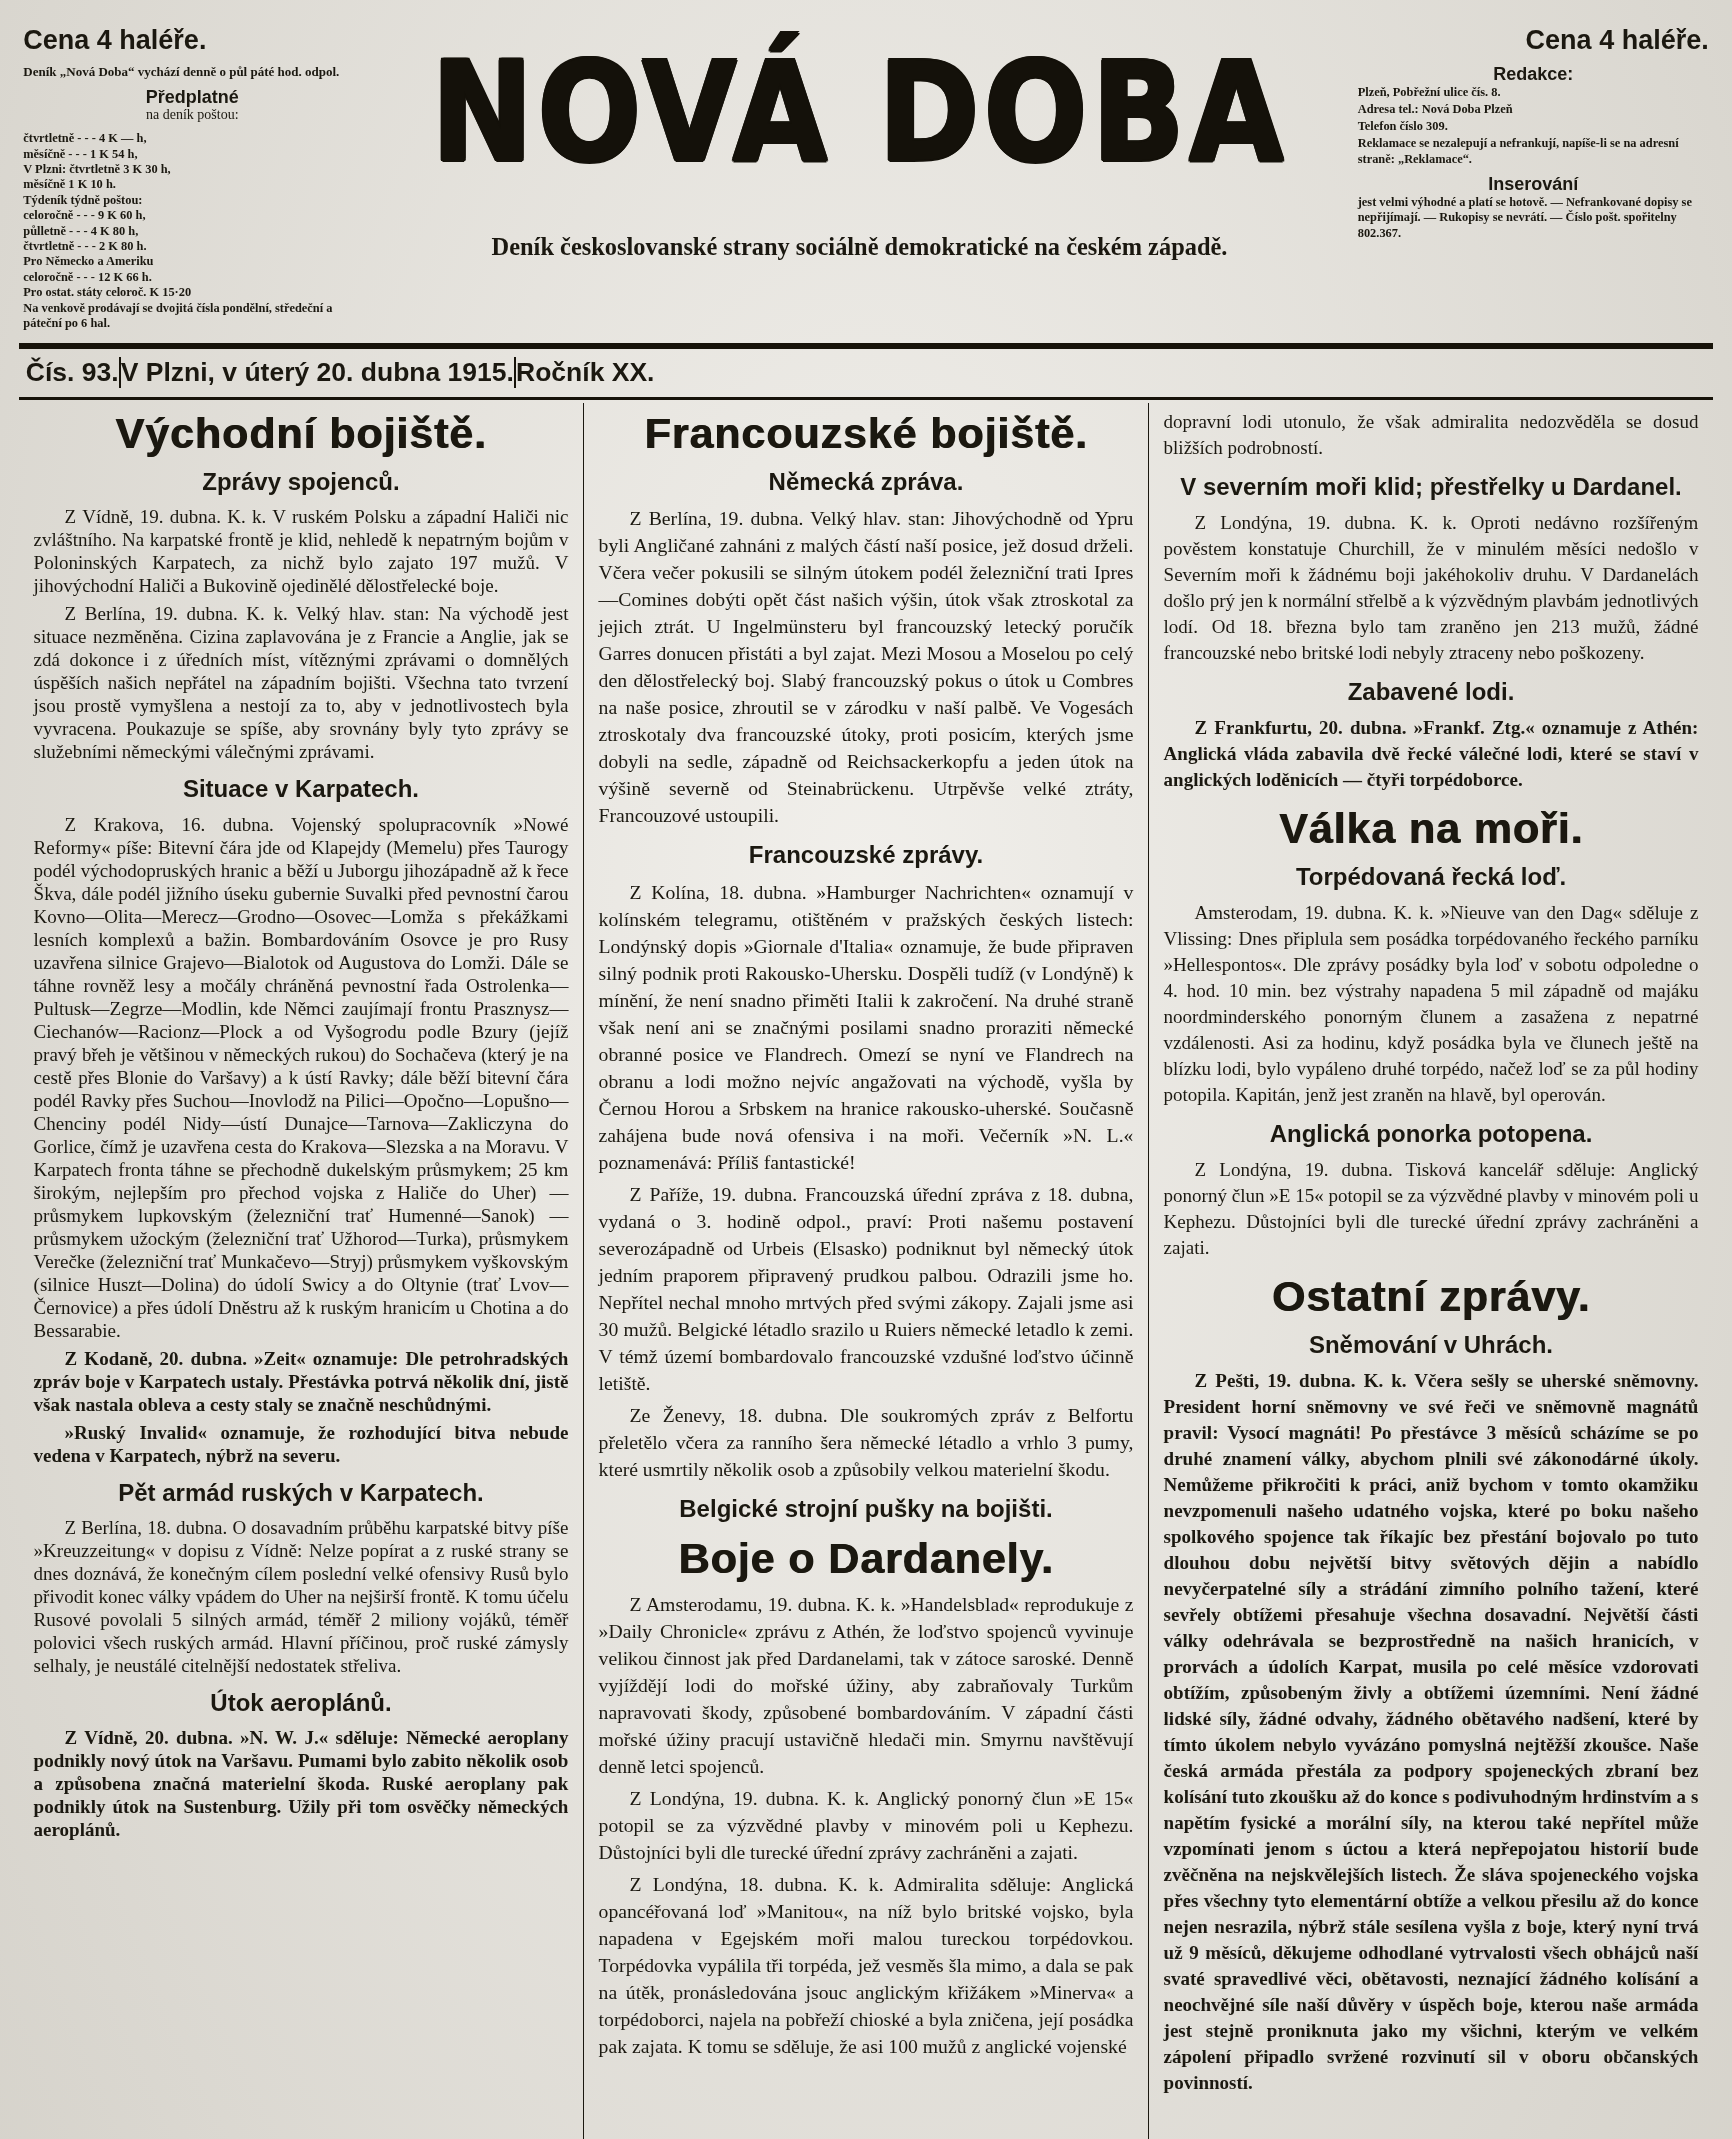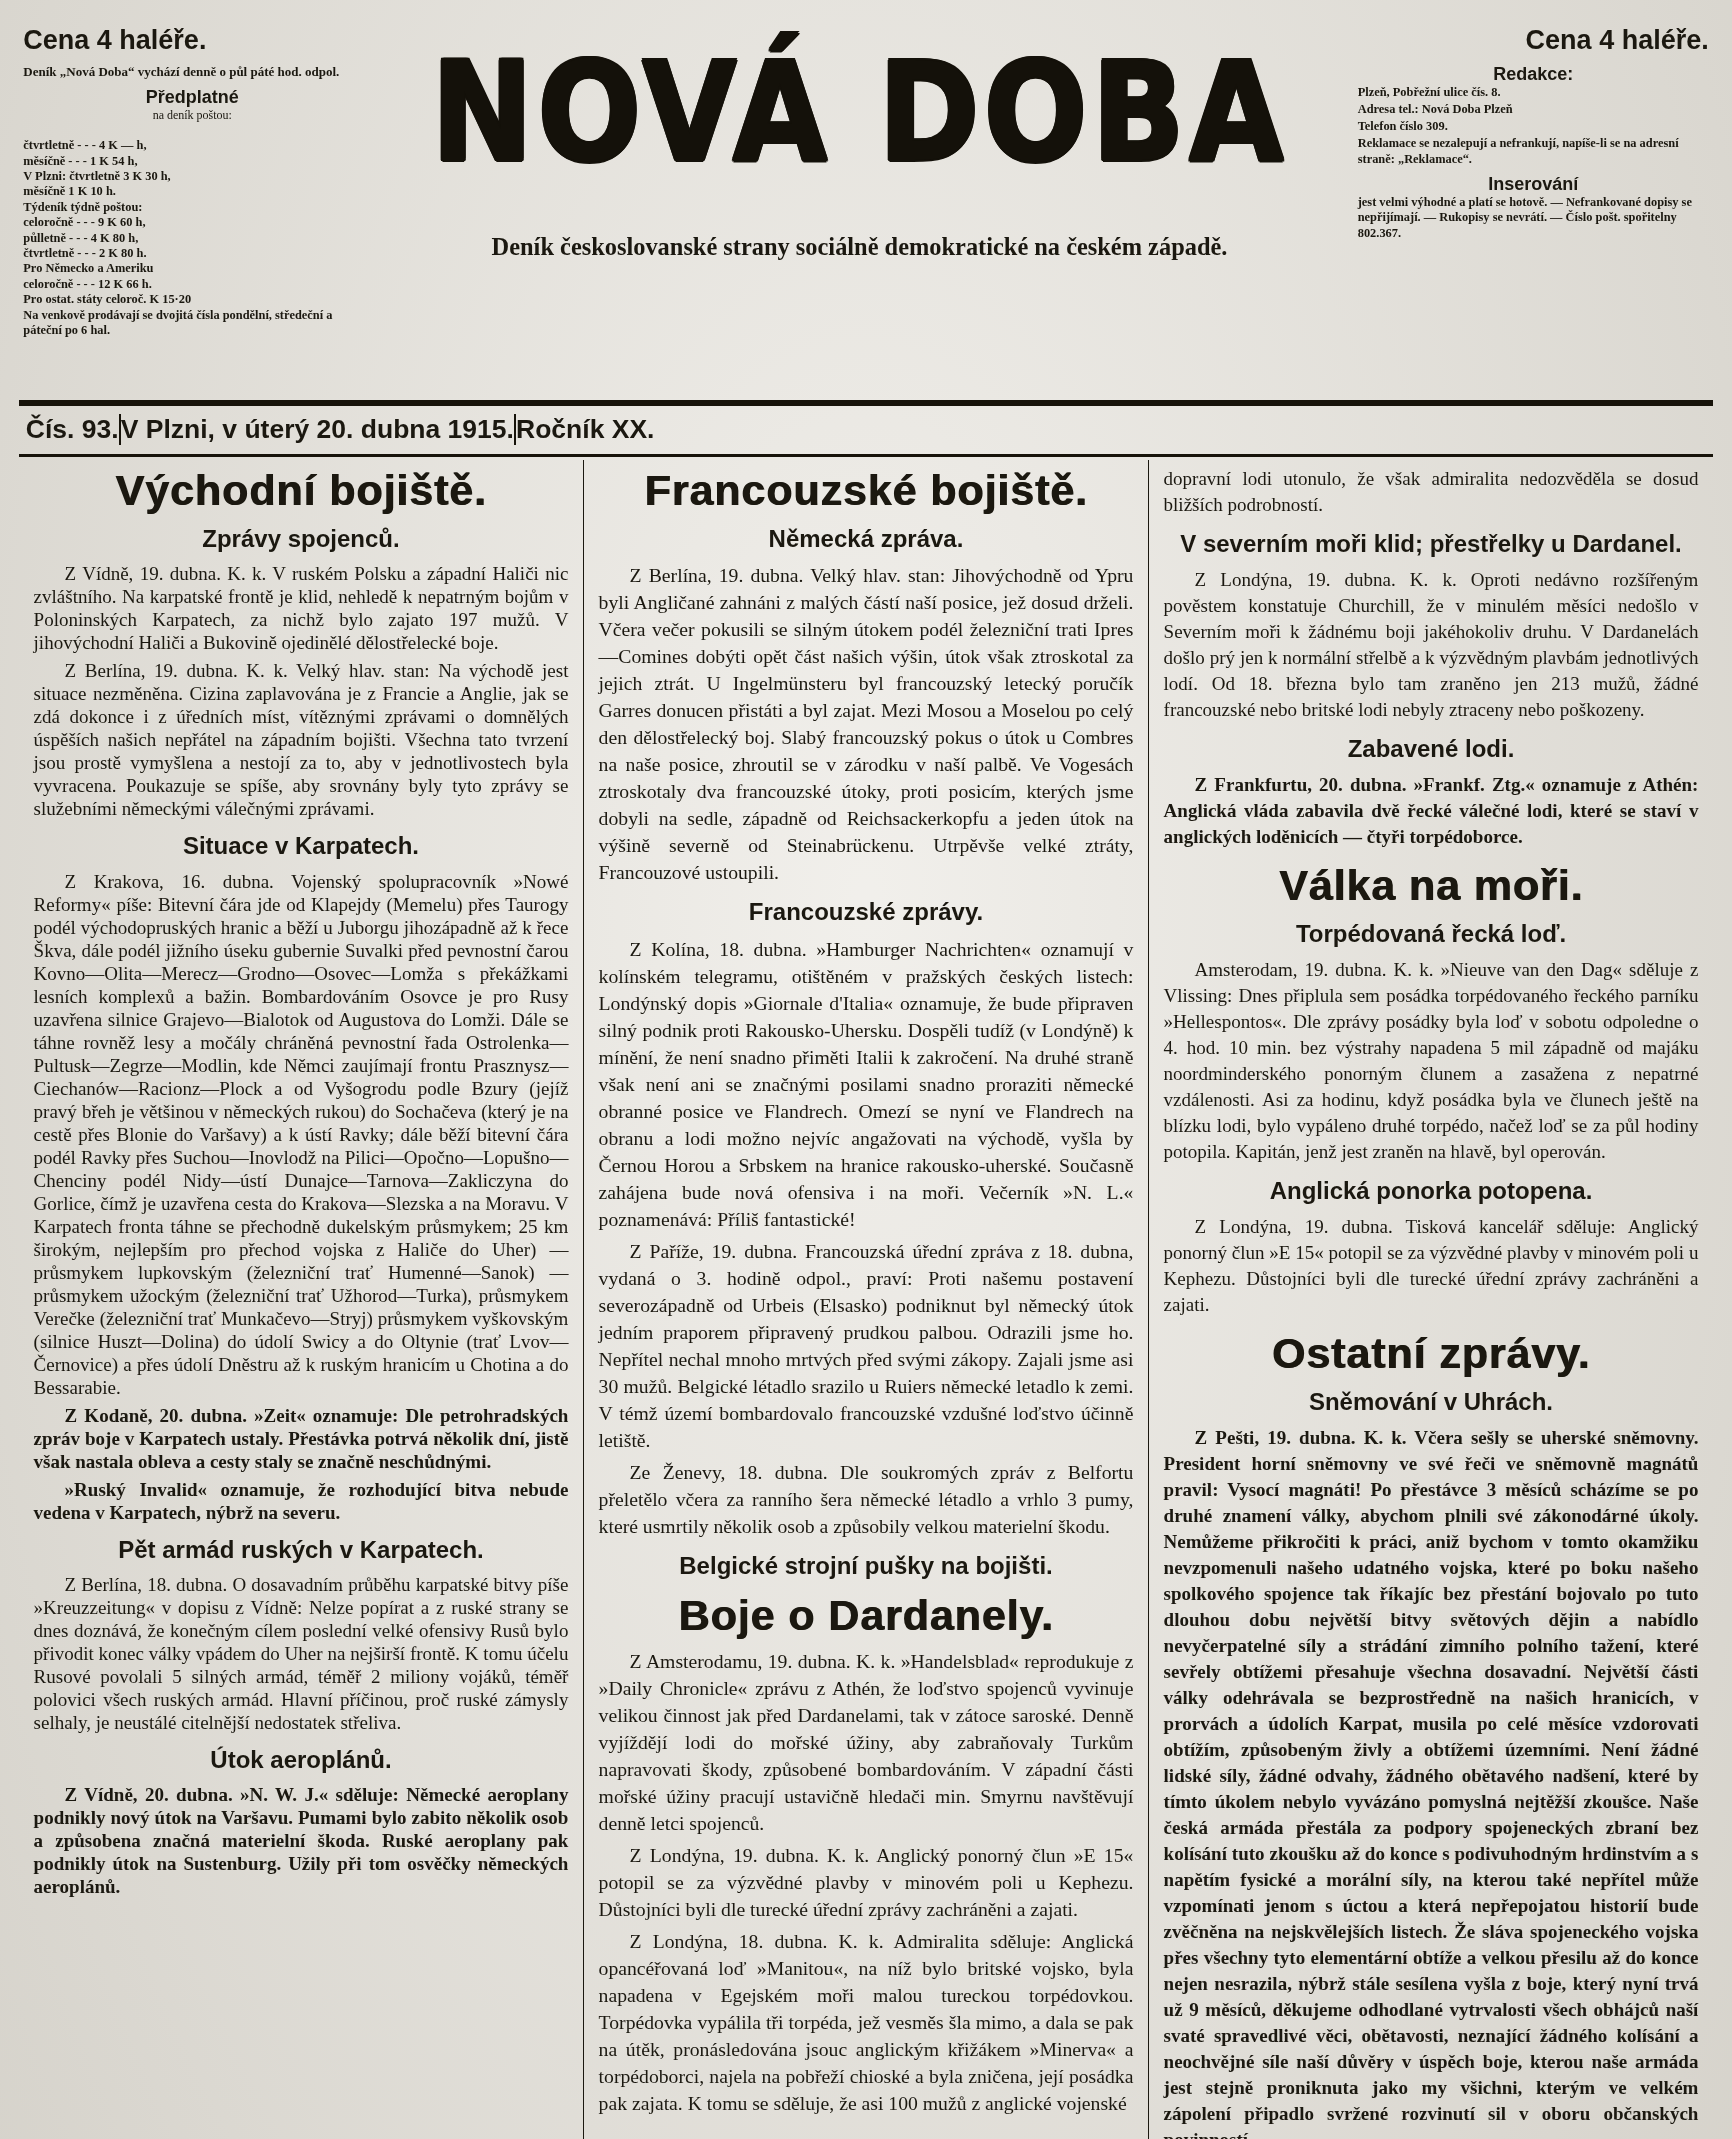--- a/index.html
+++ b/index.html
@@ -13,38 +13,38 @@
     background: #e8e5de;
     background-image: radial-gradient(ellipse at 50% 35%, rgba(255,255,255,0.40), rgba(40,35,20,0.10) 95%);
     color: #1b1810;
     font-family: "Liberation Serif", serif;
     overflow: hidden;
     position: relative;
     padding: 0 19px;
   }
 
   
-  .masthead { display: flex; align-items: flex-start; padding: 23.5px 4.3px 0; height: 400px; }
+  .masthead { display: flex; align-items: flex-start; padding: 23.5px 4.3px 0; height: 343px; }
   .mast-left  { width: 338px; padding-top: 2.6px; }
   .mast-right { width: 351px; padding-top: 2.6px; }
   .mast-center{ flex: 1; text-align: center; padding-top: 17px; }
 
   .price {
     font-family: "Liberation Sans", sans-serif;
     font-weight: bold; font-size: 27px; line-height: 1.05;
     margin-bottom: 9.4px;
   }
   .mast-right .price { text-align: right; }
 
   .box-note { font-size: 13px; line-height: 16px; font-weight: bold; }
   .box-title {
     font-family: "Liberation Sans", sans-serif; font-weight: bold;
     font-size: 18px; text-align: center; margin: 6.8px 0 0;
   }
-  .box-sub  { text-align: center; font-size: 12px; line-height: 14.6px; margin-bottom: 16px; }
+  .box-sub  { text-align: center; font-size: 14px; line-height: 14.6px; margin-bottom: 9px; }
   .rate-line { font-size: 12.4px; line-height: 15.4px; font-weight: bold; }
   .box-line  { font-size: 12.4px; line-height: 15.4px; font-weight: bold; margin-bottom: 1.7px; }
 
   .logo {
     font-family: "DejaVu Sans", sans-serif;
     font-weight: bold;
     font-size: 122px;
     line-height: 128px;
     letter-spacing: 4.3px;
     color: #14110a;

